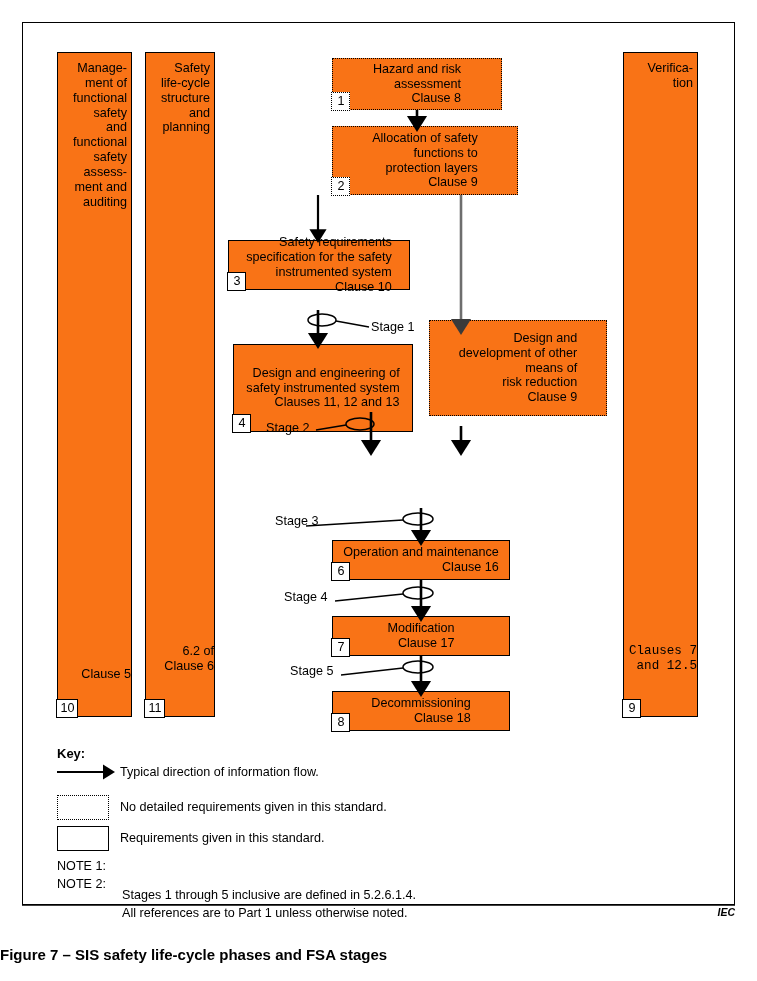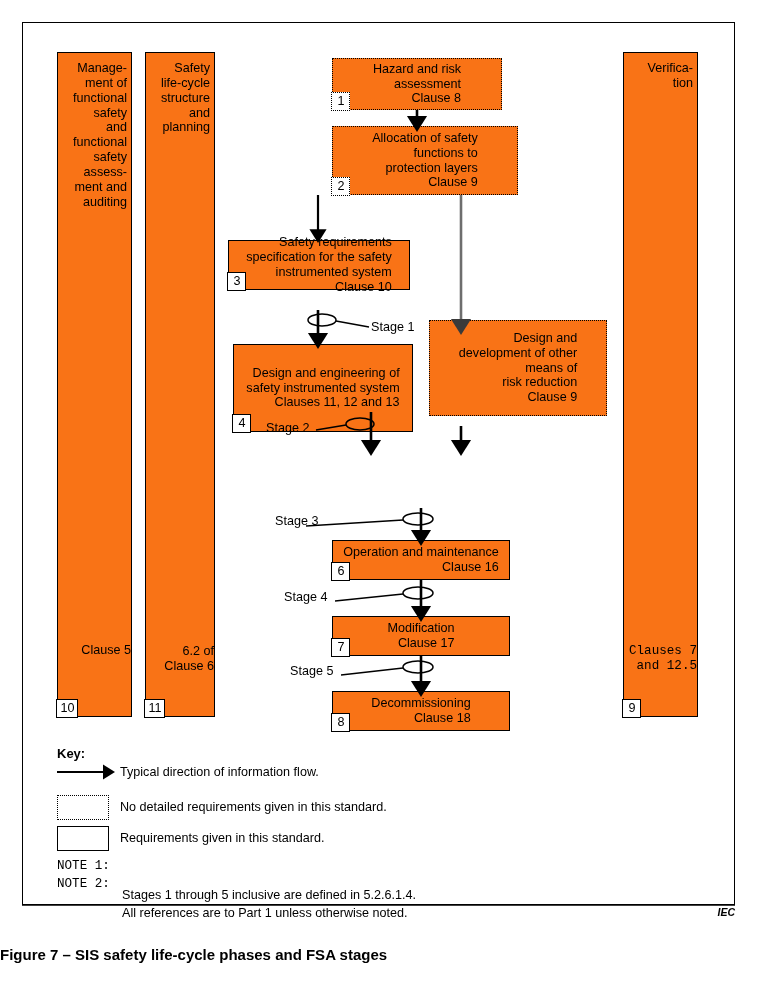--- a/index.html
+++ b/index.html
@@ -23,36 +23,36 @@
   .badge.solid-b{border:1.6px solid #000;}
   .badge.dotted-b{border:1.7px dotted #000;}
 
   .stage-label{position:absolute;font-size:12.6px;white-space:nowrap;}
 
   svg.overlay{position:absolute;left:0;top:0;width:757px;height:981px;pointer-events:none;}
 
   .key-title{position:absolute;font-size:13px;font-weight:bold;}
   .key-text{position:absolute;font-size:12.6px;white-space:nowrap;}
   .key-swatch{position:absolute;box-sizing:border-box;background:#fff;}
-  .note-label{position:absolute;font-size:12.6px;white-space:nowrap;font-family:Liberation Mono, monospace;}
+  .note-label{position:absolute;font-size:12.6px;white-space:nowrap;}
   .note-body{position:absolute;font-size:12.6px;white-space:nowrap;margin-top:29px;}
 
   .iec{position:absolute;right:22px;top:906px;font-size:10.5px;font-style:italic;font-weight:bold;}
   .caption{position:absolute;left:0;right:0;top:946px;text-align:left;font-size:15px;font-weight:bold;}
 </style>
 </head>
 <body>
 
 <div id="stage">
 
   <div class="frame"></div>
 
   <div class="box solid col" style="left:57px;top:52px;width:75px;height:665px;">
     <div class="txt multiline">Manage-<br>ment of<br>functional<br>safety<br>and<br>functional<br>safety<br>assess-<br>ment and<br>auditing</div>
-    <div class="bottom-txt multiline" style="bottom:58px;margin-top:26px;">Clause 5</div>
+    <div class="bottom-txt multiline" style="bottom:34px;margin-top:26px;">Clause 5</div>
     <div class="badge solid-b">10</div>
   </div>
 
   <div class="box solid col" style="left:145px;top:52px;width:70px;height:665px;">
     <div class="txt multiline">Safety<br>life-cycle<br>structure<br>and<br>planning</div>
     <div class="bottom-txt multiline" style="bottom:42px;">6.2 of<br>Clause 6</div>
     <div class="badge solid-b">11</div>
   </div>
 
   <div class="box solid col" style="left:623px;top:52px;width:75px;height:665px;">

